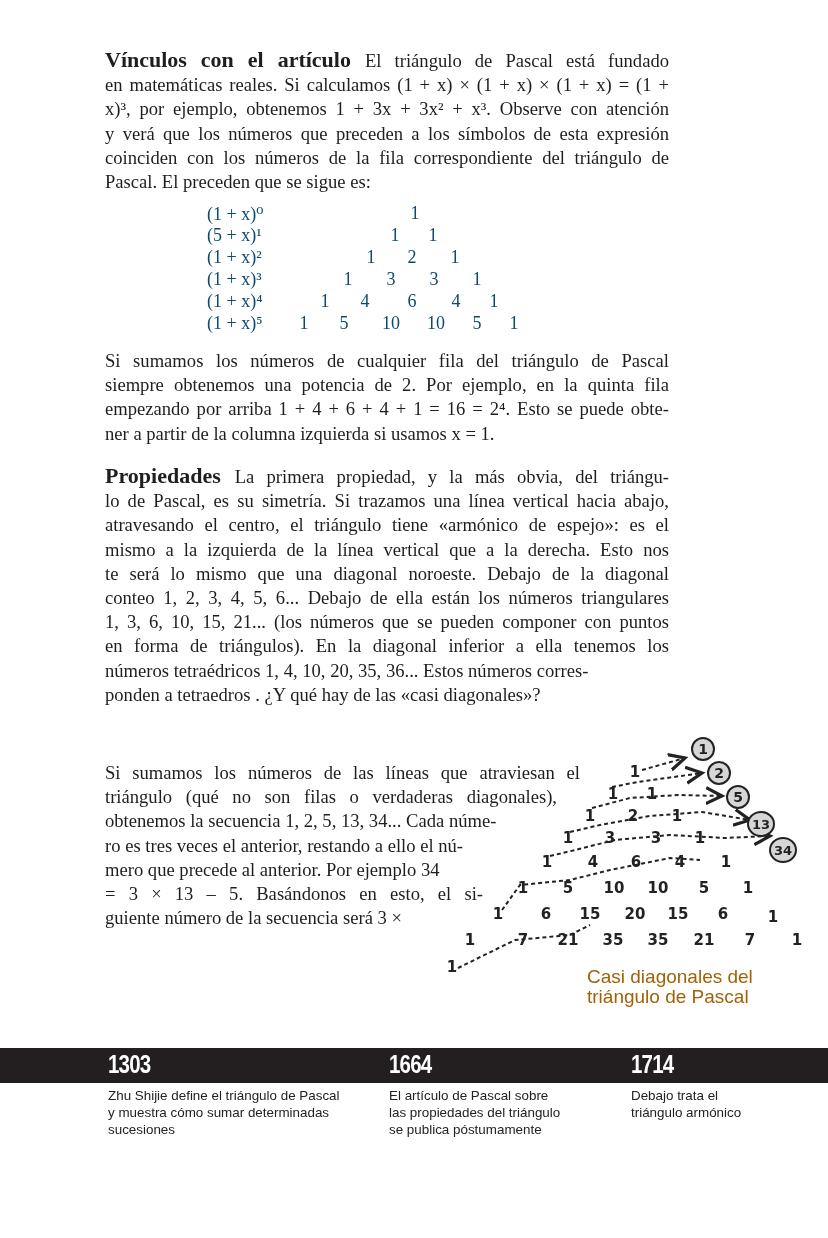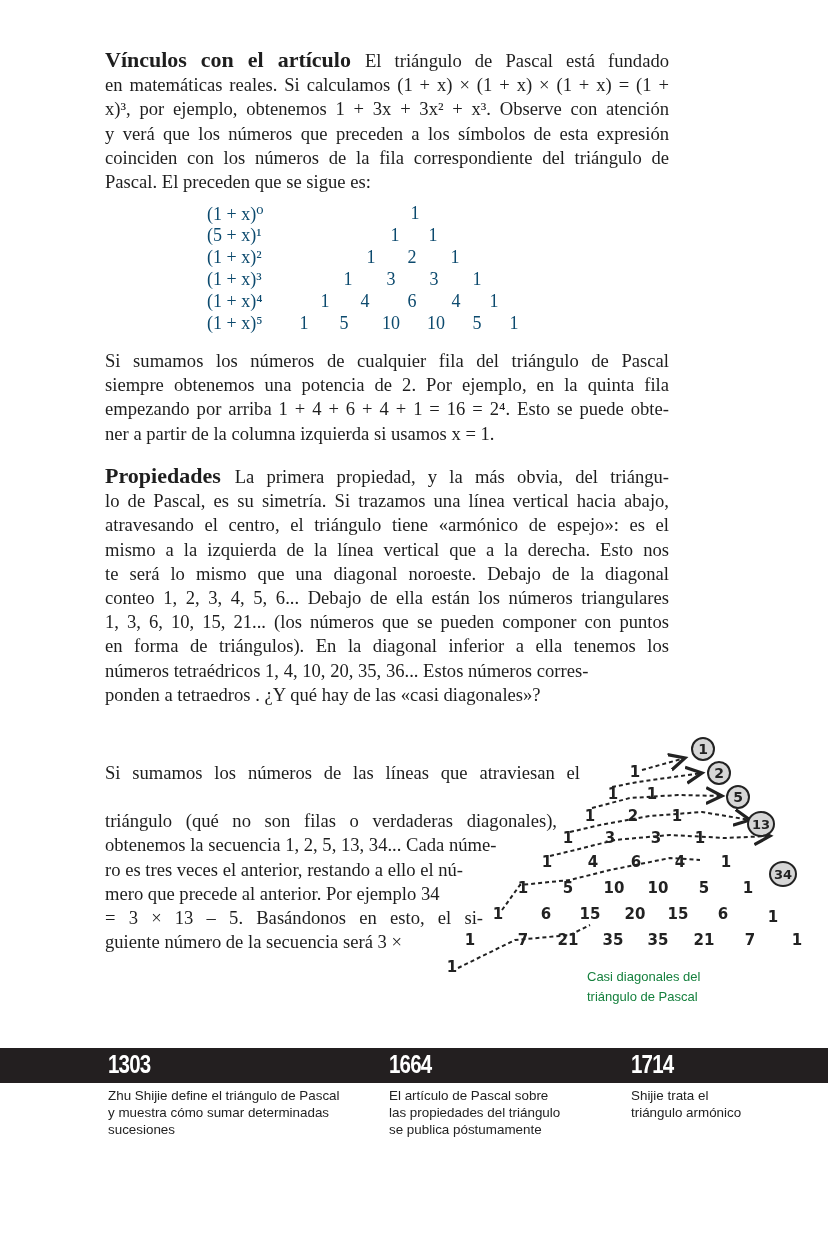--- a/index.html
+++ b/index.html
@@ -25,21 +25,21 @@
     font-family: "DejaVu Sans", sans-serif; font-weight: bold; font-size: 15px; color: #222;
   }
   .diagram .circ {
     position: absolute; transform: translate(-50%, -50%);
     border: 2px solid #222; border-radius: 50%; background: #d6d6d6;
     font-family: "DejaVu Sans", sans-serif; font-size: 14px; font-weight: bold;
     display: flex; align-items: center; justify-content: center; color: #222;
   }
   .caption {
     position: absolute; left: 587px; top: 967px; width: 200px;
-    font-family: "Liberation Sans", "DejaVu Sans", sans-serif; font-size: 13px; line-height: 20px; color: #15803d;
+    font-family: "Liberation Sans", "DejaVu Sans", sans-serif; font-size: 19px; line-height: 20px; color: #a16207;
   }
   .band { position: absolute; left: 0; top: 1048px; width: 828px; height: 35px; background: #231f20; }
   .year {
     position: absolute; top: 1050px; color: #ffffff;
     font-family: "Liberation Sans", "DejaVu Sans", sans-serif; font-weight: bold; font-size: 25px;
     letter-spacing: -1px; transform: scaleX(0.82); transform-origin: left center;
   }
   .tl-text {
     position: absolute; top: 1087px;
     font-family: "Liberation Sans", "DejaVu Sans", sans-serif; font-size: 13.4px; line-height: 17px; color: #222;
@@ -108,21 +108,21 @@
   <span class="line">te será lo mismo que una diagonal noroeste. Debajo de la diagonal</span>
   <span class="line">conteo 1, 2, 3, 4, 5, 6... Debajo de ella están los números triangulares</span>
   <span class="line">1, 3, 6, 10, 15, 21... (los números que se pueden componer con puntos</span>
   <span class="line">en forma de triángulos). En la diagonal inferior a ella tenemos los</span>
   <span class="line last">números tetraédricos 1, 4, 10, 20, 35, 36... Estos números corres-</span>
   <span class="line last">ponden a tetraedros . ¿Y qué hay de las «casi diagonales»?</span>
 </div>
 
 <div class="para" style="top:761px; width:475px;">
   <span class="line">Si sumamos los números de las líneas que atraviesan el</span>
-  <span class="line" style="width:452px;margin-top:24px;">triángulo (qué no son filas o verdaderas diagonales),</span>
+  <span class="line" style="width:452px;">triángulo (qué no son filas o verdaderas diagonales),</span>
   <span class="line last">obtenemos la secuencia 1, 2, 5, 13, 34... Cada núme-</span>
   <span class="line last">ro es tres veces el anterior, restando a ello el nú-</span>
   <span class="line last">mero que precede al anterior. Por ejemplo 34</span>
   <span class="line" style="width:378px;">= 3 × 13 – 5. Basándonos en esto, el si-</span>
   <span class="line last">guiente número de la secuencia será 3 ×</span>
 </div>
 
 <div class="diagram">
   <svg width="380" height="250" style="position:absolute;left:0;top:0;">
     <defs>
@@ -184,21 +184,21 @@
   <div class="dn" style="left:264px;top:210px;">21</div>
   <div class="dn" style="left:310px;top:210px;">7</div>
   <div class="dn" style="left:357px;top:210px;">1</div>
 
   <div class="dn" style="left:12px;top:237px;">1</div>
 
   <div class="circ" style="left:263px;top:19px;width:20px;height:20px;">1</div>
   <div class="circ" style="left:279px;top:43px;width:20px;height:20px;">2</div>
   <div class="circ" style="left:298px;top:67px;width:20px;height:20px;">5</div>
   <div class="circ" style="left:321px;top:94px;width:24px;height:22px;font-size:13px;">13</div>
-  <div class="circ" style="left:343px;top:120px;width:24px;height:22px;font-size:13px;margin-top:24px;">34</div>
+  <div class="circ" style="left:343px;top:120px;width:24px;height:22px;font-size:13px;">34</div>
 </div>
 
 <div class="caption">
   <div>Casi diagonales del</div>
   <div>triángulo de Pascal</div>
 </div>
 
 <div class="band"></div>
 <div class="year" style="left:108px;">1303</div>
 <div class="year" style="left:389px;">1664</div>
@@ -208,15 +208,15 @@
   <div>Zhu Shijie define el triángulo de Pascal</div>
   <div>y muestra cómo sumar determinadas</div>
   <div>sucesiones</div>
 </div>
 <div class="tl-text" style="left:389px;">
   <div>El artículo de Pascal sobre</div>
   <div>las propiedades del triángulo</div>
   <div>se publica póstumamente</div>
 </div>
 <div class="tl-text" style="left:631px;">
-  <div>Shijie trata el</div>
+  <div>Debajo trata el</div>
   <div>triángulo armónico</div>
 </div>
 
 </body></html>

